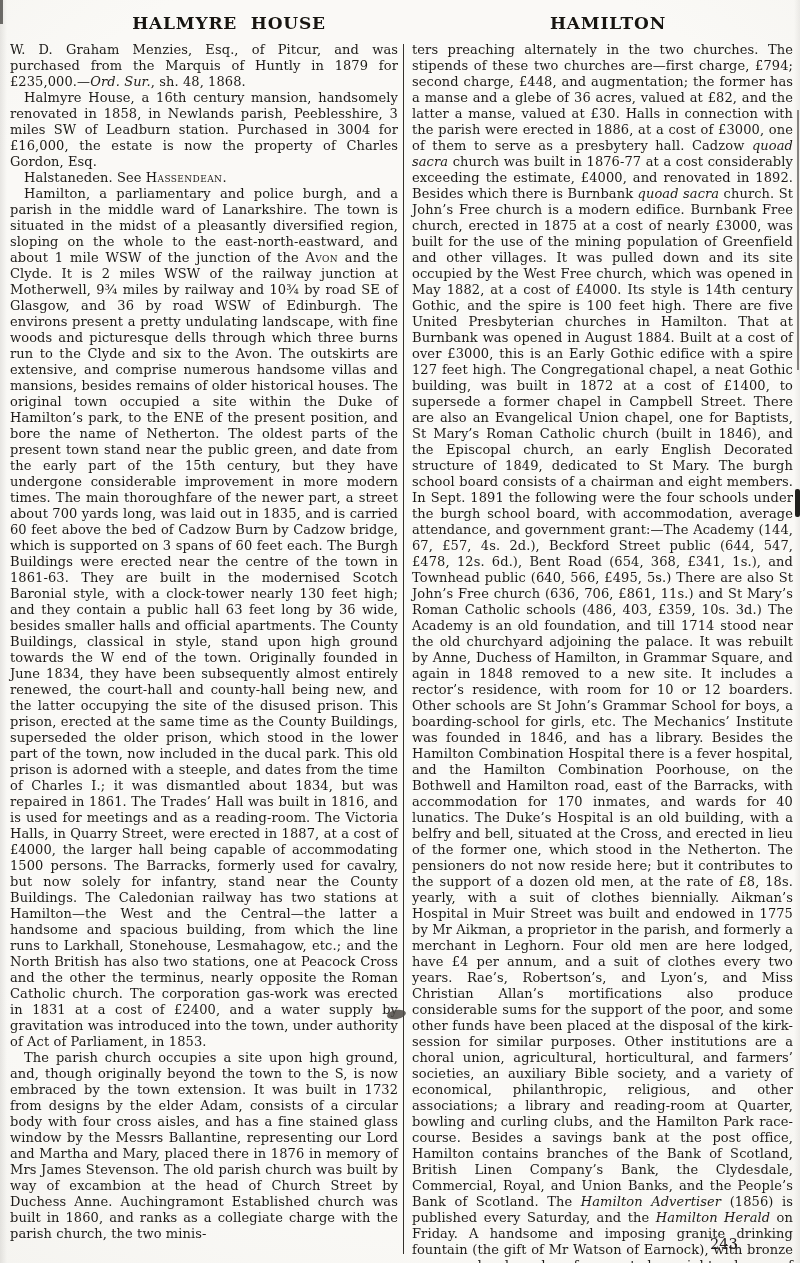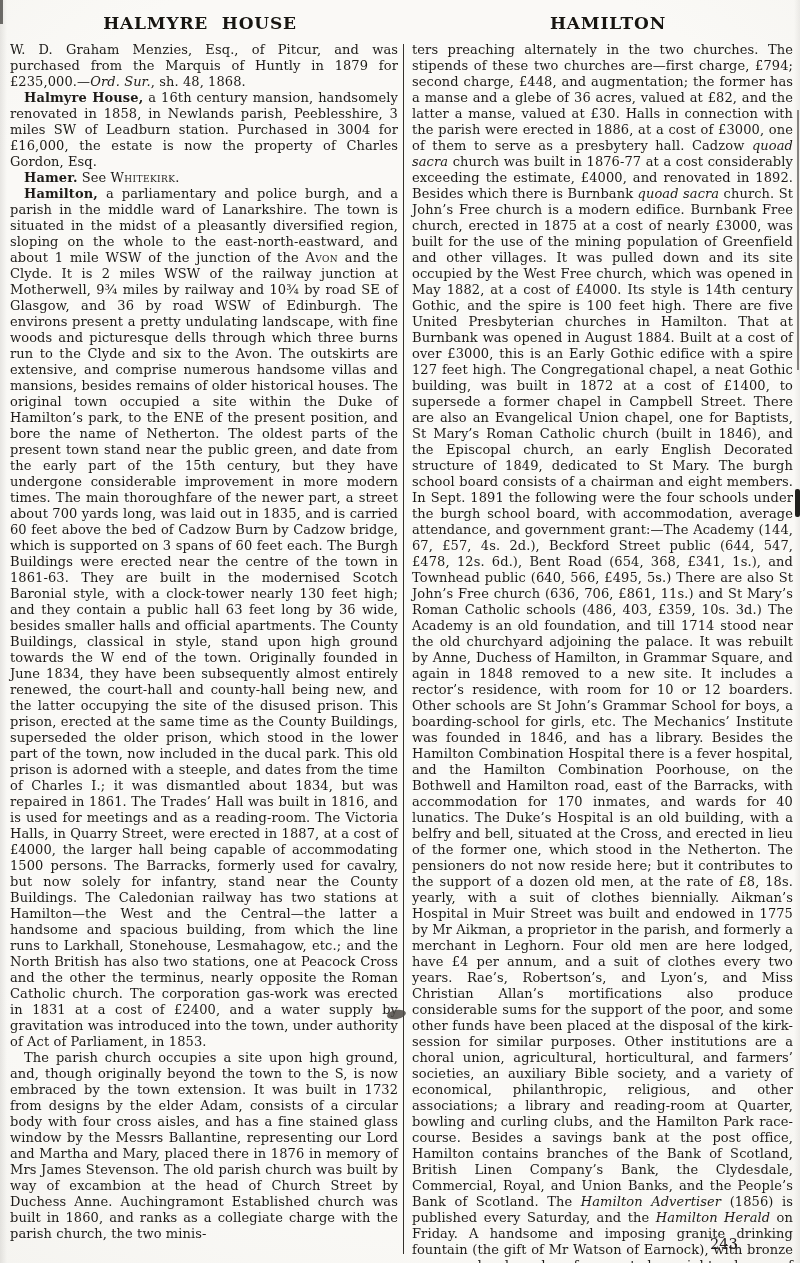--- a/index.html
+++ b/index.html
@@ -18,21 +18,21 @@
   .running-head {
     position: absolute;
     top: 13px;
     font-size: 17px;
     font-weight: bold;
     letter-spacing: 0.8px;
     word-spacing: 7px;
     text-align: center;
     color: #171511;
   }
-  .running-head.left  { left: 0;     width: 400px; }
+  .running-head.left  { left: 0;     width: 400px; padding-left: 29px; }
   .running-head.right { left: 412px; width: 392px; }
   .column-divider {
     position: absolute;
     left: 402.5px;
     top: 44px;
     width: 1.6px;
     height: 1210px;
     background: #34302b;
   }
   .col {
@@ -40,21 +40,21 @@
     top: 42px;
     font-size: 13px;
     line-height: 16px;
     text-align: justify;
     letter-spacing: 0.1px;
   }
   .col-left  { left: 10px;  width: 388px; }
   .col-right { left: 412px; width: 381px; }
   p.para { margin: 0; padding: 0; }
   p.para.indent { text-indent: 14px; }
-  .b  { font-weight: bold; }
+  .b  { font-weight: normal; }
   .i  { font-style: italic; }
   .sc { font-variant: small-caps; letter-spacing: 0.4px; }
   .page-number {
     position: absolute;
     top: 1236px;
     left: 710px;
     width: 70px;
     font-size: 14.5px;
     color: #1c1a17;
   }
@@ -101,21 +101,21 @@
 
   <div class="running-head left">HALMYRE HOUSE</div>
 
   <div class="running-head right">HAMILTON</div>
 
   <div class="column-divider"></div>
 
   <div class="col col-left">
       <p class="para"><span>W. D. Graham Menzies, Esq., of Pitcur, and was purchased from the Marquis of Huntly in 1879 for £235,000.—</span><span class="i">Ord. Sur.</span><span>, sh. 48, 1868.</span></p>
       <p class="para indent"><span class="b">Halmyre House,</span><span> a 16th century mansion, handsomely renovated in 1858, in Newlands parish, Peeblesshire, 3 miles SW of Leadburn station.  Purchased in 3004 for £16,000, the estate is now the property of Charles Gordon, Esq.</span></p>
-      <p class="para indent"><span class="b">Hamer.</span><span>  See </span><span class="sc">Whitekirk</span><span>.</span></p>
+      <p class="para indent"><span class="b">Halstaneden.</span><span>  See </span><span class="sc">Hassendean</span><span>.</span></p>
       <p class="para indent"><span class="b">Hamilton,</span><span> a parliamentary and police burgh, and a parish in the middle ward of Lanarkshire.  The town is situated in the midst of a pleasantly diversified region, sloping on the whole to the east-north-eastward, and about 1 mile WSW of the junction of the </span><span class="sc">Avon</span><span> and the Clyde.  It is 2 miles WSW of the railway junction at Motherwell, 9¾ miles by railway and 10¾ by road SE of Glasgow, and 36 by road WSW of Edinburgh.  The environs present a pretty undulating landscape, with fine woods and picturesque dells through which three burns run to the Clyde and six to the Avon.  The outskirts are extensive, and comprise numerous handsome villas and mansions, besides remains of older historical houses.  The original town occupied a site within the Duke of Hamilton’s park, to the ENE of the present position, and bore the name of Netherton.  The oldest parts of the present town stand near the public green, and date from the early part of the 15th century, but they have undergone considerable improvement in more modern times.  The main thoroughfare of the newer part, a street about 700 yards long, was laid out in 1835, and is carried 60 feet above the bed of Cadzow Burn by Cadzow bridge, which is supported on 3 spans of 60 feet each.  The Burgh Buildings were erected near the centre of the town in 1861-63.  They are built in the modernised Scotch Baronial style, with a clock-tower nearly 130 feet high; and they contain a public hall 63 feet long by 36 wide, besides smaller halls and official apartments.  The County Buildings, classical in style, stand upon high ground towards the W end of the town.  Originally founded in June 1834, they have been subsequently almost entirely renewed, the court-hall and county-hall being new, and the latter occupying the site of the disused prison.  This prison, erected at the same time as the County Buildings, superseded the older prison, which stood in the lower part of the town, now included in the ducal park.  This old prison is adorned with a steeple, and dates from the time of Charles I.; it was dismantled about 1834, but was repaired in 1861.  The Trades’ Hall was built in 1816, and is used for meetings and as a reading-room.  The Victoria Halls, in Quarry Street, were erected in 1887, at a cost of £4000, the larger hall being capable of accommodating 1500 persons.  The Barracks, formerly used for cavalry, but now solely for infantry, stand near the County Buildings.  The Caledonian railway has two stations at Hamilton—the West and the Central—the latter a handsome and spacious building, from which the line runs to Larkhall, Stonehouse, Lesmahagow, etc.; and the North British has also two stations, one at Peacock Cross and the other the terminus, nearly opposite the Roman Catholic church.  The corporation gas-work was erected in 1831 at a cost of £2400, and a water supply by gravitation was introduced into the town, under authority of Act of Parliament, in 1853.</span></p>
       <p class="para indent"><span>The parish church occupies a site upon high ground, and, though originally beyond the town to the S, is now embraced by the town extension.  It was built in 1732 from designs by the elder Adam, consists of a circular body with four cross aisles, and has a fine stained glass window by the Messrs Ballantine, representing our Lord and Martha and Mary, placed there in 1876 in memory of Mrs James Stevenson.  The old parish church was built by way of excambion at the head of Church Street by Duchess Anne.  Auchingramont Established church was built in 1860, and ranks as a collegiate charge with the parish church, the two minis-</span></p>
     </div>
 
   <div class="col col-right">
       <p class="para"><span>ters preaching alternately in the two churches.  The stipends of these two churches are—first charge, £794; second charge, £448, and augmentation; the former has a manse and a glebe of 36 acres, valued at £82, and the latter a manse, valued at £30.  Halls in connection with the parish were erected in 1886, at a cost of £3000, one of them to serve as a presbytery hall.  Cadzow </span><span class="i">quoad sacra</span><span> church was built in 1876-77 at a cost considerably exceeding the estimate, £4000, and renovated in 1892.  Besides which there is Burnbank </span><span class="i">quoad sacra</span><span> church.  St John’s Free church is a modern edifice.  Burnbank Free church, erected in 1875 at a cost of nearly £3000, was built for the use of the mining population of Greenfield and other villages.  It was pulled down and its site occupied by the West Free church, which was opened in May 1882, at a cost of £4000.  Its style is 14th century Gothic, and the spire is 100 feet high.  There are five United Presbyterian churches in Hamilton.  That at Burnbank was opened in August 1884.  Built at a cost of over £3000, this is an Early Gothic edifice with a spire 127 feet high.  The Congregational chapel, a neat Gothic building, was built in 1872 at a cost of £1400, to supersede a former chapel in Campbell Street.  There are also an Evangelical Union chapel, one for Baptists, St Mary’s Roman Catholic church (built in 1846), and the Episcopal church, an early English Decorated structure of 1849, dedicated to St Mary.  The burgh school board consists of a chairman and eight members.  In Sept. 1891 the following were the four schools under the burgh school board, with accommodation, average attendance, and government grant:—The Academy (144, 67, £57, 4s. 2d.), Beckford Street public (644, 547, £478, 12s. 6d.), Bent Road (654, 368, £341, 1s.), and Townhead public (640, 566, £495, 5s.)  There are also St John’s Free church (636, 706, £861, 11s.) and St Mary’s Roman Catholic schools (486, 403, £359, 10s. 3d.)  The Academy is an old foundation, and till 1714 stood near the old churchyard adjoining the palace.  It was rebuilt by Anne, Duchess of Hamilton, in Grammar Square, and again in 1848 removed to a new site.  It includes a rector’s residence, with room for 10 or 12 boarders.  Other schools are St John’s Grammar School for boys, a boarding-school for girls, etc.  The Mechanics’ Institute was founded in 1846, and has a library.  Besides the Hamilton Combination Hospital there is a fever hospital, and the Hamilton Combination Poorhouse, on the Bothwell and Hamilton road, east of the Barracks, with accommodation for 170 inmates, and wards for 40 lunatics.  The Duke’s Hospital is an old building, with a belfry and bell, situated at the Cross, and erected in lieu of the former one, which stood in the Netherton.  The pensioners do not now reside here; but it contributes to the support of a dozen old men, at the rate of £8, 18s. yearly, with a suit of clothes biennially.  Aikman’s Hospital in Muir Street was built and endowed in 1775 by Mr Aikman, a proprietor in the parish, and formerly a merchant in Leghorn.  Four old men are here lodged, have £4 per annum, and a suit of clothes every two years.  Rae’s, Robertson’s, and Lyon’s, and Miss Christian Allan’s mortifications also produce considerable sums for the support of the poor, and some other funds have been placed at the disposal of the kirk-session for similar purposes.  Other institutions are a choral union, agricultural, horticultural, and farmers’ societies, an auxiliary Bible society, and a variety of economical, philanthropic, religious, and other associations; a library and reading-room at Quarter, bowling and curling clubs, and the Hamilton Park race-course.  Besides a savings bank at the post office, Hamilton contains branches of the Bank of Scotland, British Linen Company’s Bank, the Clydesdale, Commercial, Royal, and Union Banks, and the People’s Bank of Scotland.  The </span><span class="i">Hamilton Advertiser</span><span> (1856) is published every Saturday, and the </span><span class="i">Hamilton Herald</span><span> on Friday.  A handsome and imposing granite drinking fountain (the gift of Mr Watson of Earnock), with bronze group and a domed roof supported on eight columns of polished granite, and standing 22 feet high, was erected in 1893 at the junction of Cadzow Street and Muir Street.</span></p>
     </div>
 
   <div class="page-number">243</div>
 

